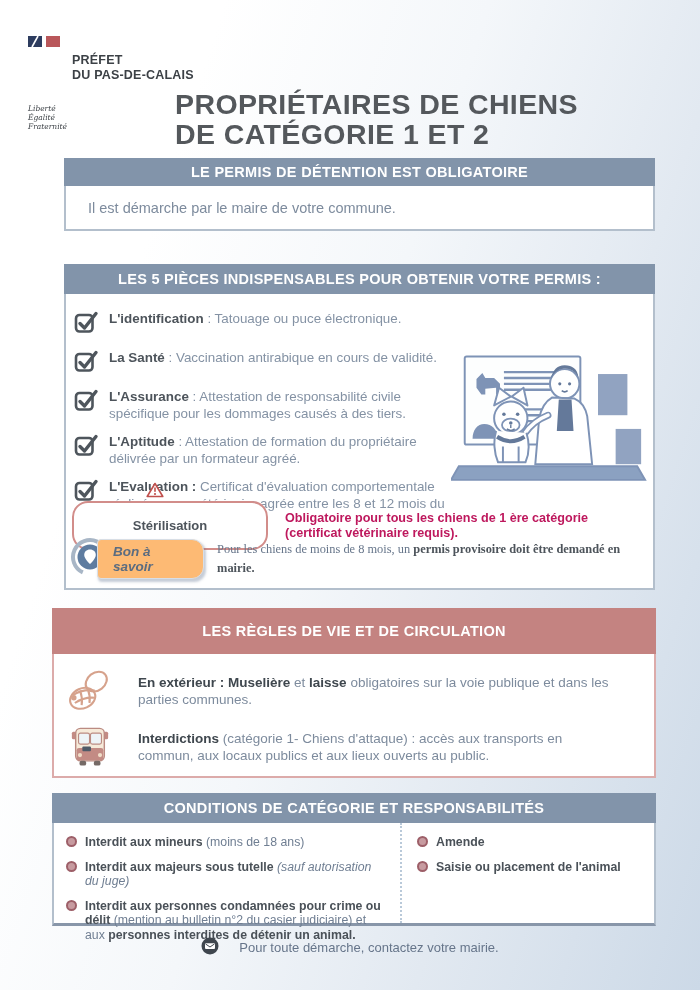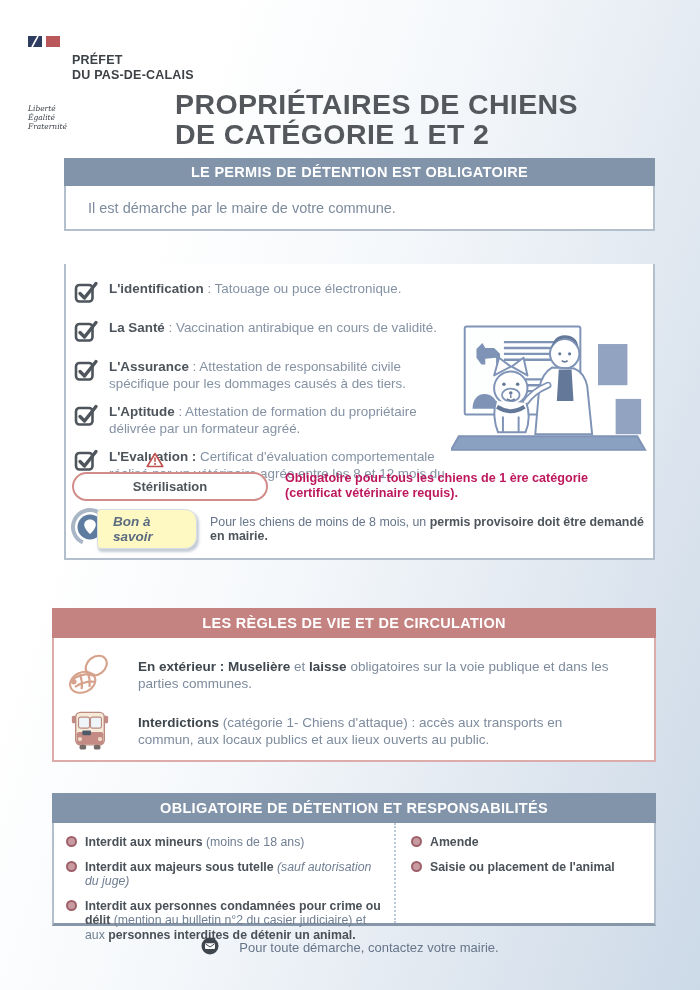--- a/index.html
+++ b/index.html
@@ -39,46 +39,46 @@
   .s2{left:64px; top:264px; width:591px;}
   .s2 .sec-h{height:30px;}
   .s2 .sec-b{height:296px; padding:16px 14px 0 8px;}
   .chk-item{display:flex; gap:9px; margin-bottom:11px; width:382px;}
   .chk-ico{flex:0 0 26px;}
   .chk-text{font-size:13.4px; color:#8492a4; line-height:17px;}
   .chk-text .lbl{font-weight:bold; color:var(--dark);}
   .illus{position:absolute; right:6px; top:52px; width:196px; height:158px;}
   .warn{position:absolute; left:80px; top:188px;}
   .ster-row{position:absolute; left:6px; top:207px; display:flex; align-items:center; gap:17px; width:575px;}
-  .pill{border:2.5px solid #d28d8a; border-radius:16px; padding:5px 0; width:196px; flex:0 0 196px;
+  .pill{border:2.5px solid #d28d8a; border-radius:16px; padding:15px 0; width:196px; flex:0 0 196px;
     text-align:center; font-size:13px; font-weight:bold; color:var(--dark); background:#fff;}
   .ster-text{font-weight:bold; font-size:12.6px; color:#be185d; line-height:15px;}
   .bon-row{position:absolute; left:4px; top:243px; display:flex; align-items:center; width:580px;}
-  .bon-pill{margin-left:-13px; background:#fef9c3; border:1px solid #d8dee5;
+  .bon-pill{margin-left:-13px; background:#fdba74; border:1px solid #d8dee5;
     box-shadow:1.5px 2.5px 2.5px rgba(90,110,140,.35); border-radius:4px 12px 12px 4px;
     padding:4px 11px 4px 15px; font-style:italic; font-weight:bold; color:#5b6c80; font-size:13.5px;}
-  .bon-text{margin-left:13px; font-size:12.4px; color:#66758a; line-height:14px;}
+  .bon-text{margin-left:13px; font-size:12.4px; color:#66758a; line-height:19px;font-family:Liberation Serif, serif;}
 
   
   .b{font-weight:bold; color:var(--dark);}
   .i{font-style:italic;}
 
   
   .s3{left:52px; top:608px; width:604px;}
-  .s3 .sec-h{height:30px;}
+  .s3 .sec-h{height:46px;}
   .s3 .sec-b{height:124px; padding:13px 20px 0 10px;}
   .rule-row{display:flex; align-items:center; gap:22px; margin-bottom:10px;}
   .rule-ico{flex:0 0 52px; display:flex; justify-content:center;}
   .rule-text{font-size:13.5px; color:var(--gray); line-height:17.5px; width:480px;}
   .rule-text .b{color:#3f474e;}
 
   
   .s4{left:52px; top:793px; width:604px;}
   .s4 .sec-h{height:30px;}
-  .s4 .sec-b{height:103px; display:flex; border-bottom:3px solid #8896a9;}
+  .s4 .sec-b{height:103px; display:flex; border-bottom:3px solid #8896a9;gap:6px;}
   .col-left{width:340px; padding:12px 8px 6px 12px;}
   .col-right{flex:1; border-left:2px dotted #b9c9d9; padding:12px 24px 6px 15px;}
   .cond-item{display:flex; gap:8px; margin-bottom:10px; font-size:12.3px; line-height:14.5px; color:#6f7e92;}
   .cond-item .b{color:#4a5158;}
   .bullet{flex:0 0 11px; width:11px; height:11px; border-radius:50%;
     background:#c79ba0; border:2.5px solid #9d5f68; margin-top:1px;}
 
   
   .footer{position:absolute; left:0; right:0; top:937px; display:flex;
     justify-content:center; align-items:center; gap:20px; color:#66758a; font-size:13px;}
@@ -111,20 +111,21 @@
   </div>
 
   <div class="sec s1">
     <div class="sec-h slate">LE PERMIS DE DÉTENTION EST OBLIGATOIRE</div>
     <div class="sec-b">
       <span>Il est démarche par le maire de votre commune.</span>
     </div>
   </div>
 
   <div class="sec s2">
+    <div class="sec-h slate">LES 5 PIÈCES INDISPENSABLES POUR OBTENIR VOTRE PERMIS :</div>
     <div class="sec-b">
 
       <div class="chk-item">
         <span class="chk-ico">
           <svg width="25" height="24" viewBox="0 0 25 24">
               <rect x="2" y="5" width="16.5" height="16.5" rx="3.5" fill="#fff" stroke="#4e555c" stroke-width="2.6"></rect>
               <path d="M6 13.5 l4.5 4.5 L22 3.5" fill="none" stroke="#4e555c" stroke-width="3.4" stroke-linecap="round" stroke-linejoin="round"></path>
             </svg>
         </span>
         <span class="chk-text"><span class="lbl">L'identification</span><span> : Tatouage ou puce électronique.</span></span>
@@ -278,21 +279,21 @@
             <rect x="26" y="36.5" width="7" height="5" rx="2" fill="#756a66"></rect>
           </svg>
         </span>
         <span class="rule-text"><span class="b">Interdictions</span><span> (catégorie 1- Chiens d'attaque) : accès aux transports en commun, aux locaux publics et aux lieux ouverts au public.</span></span>
       </div>
 
     </div>
   </div>
 
   <div class="sec s4">
-    <div class="sec-h slate">OBLIGATOIRE DE DÉTENTION ET RESPONSABILITÉS</div>
+    <div class="sec-h slate">CONDITIONS DE CATÉGORIE ET RESPONSABILITÉS</div>
     <div class="sec-b">
       <div class="col-left">
         <div class="cond-item">
           <span class="bullet"></span>
           <span><span class="b">Interdit aux mineurs</span><span> (moins de 18 ans)</span></span>
         </div>
         <div class="cond-item">
           <span class="bullet"></span>
           <span><span class="b">Interdit aux majeurs sous tutelle</span><span class="i"> (sauf autorisation du juge)</span></span>
         </div>

